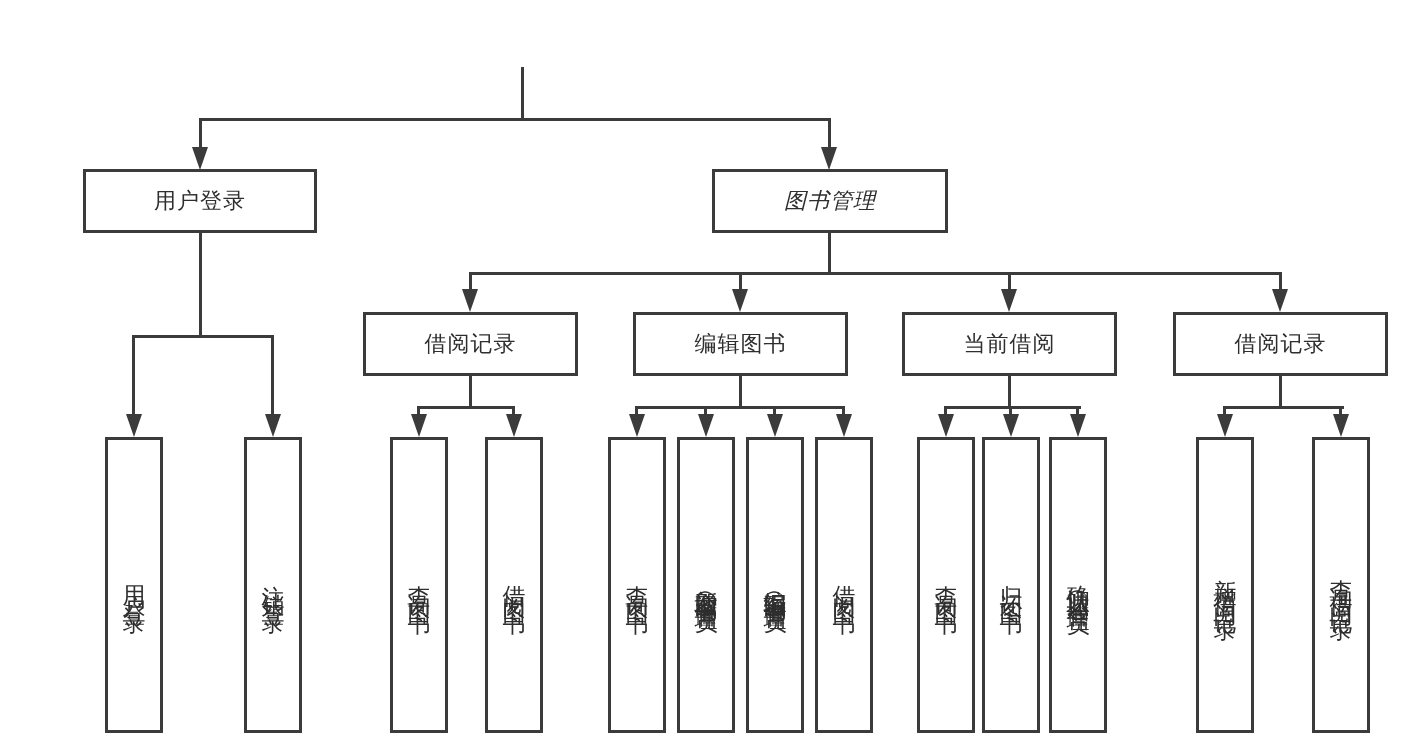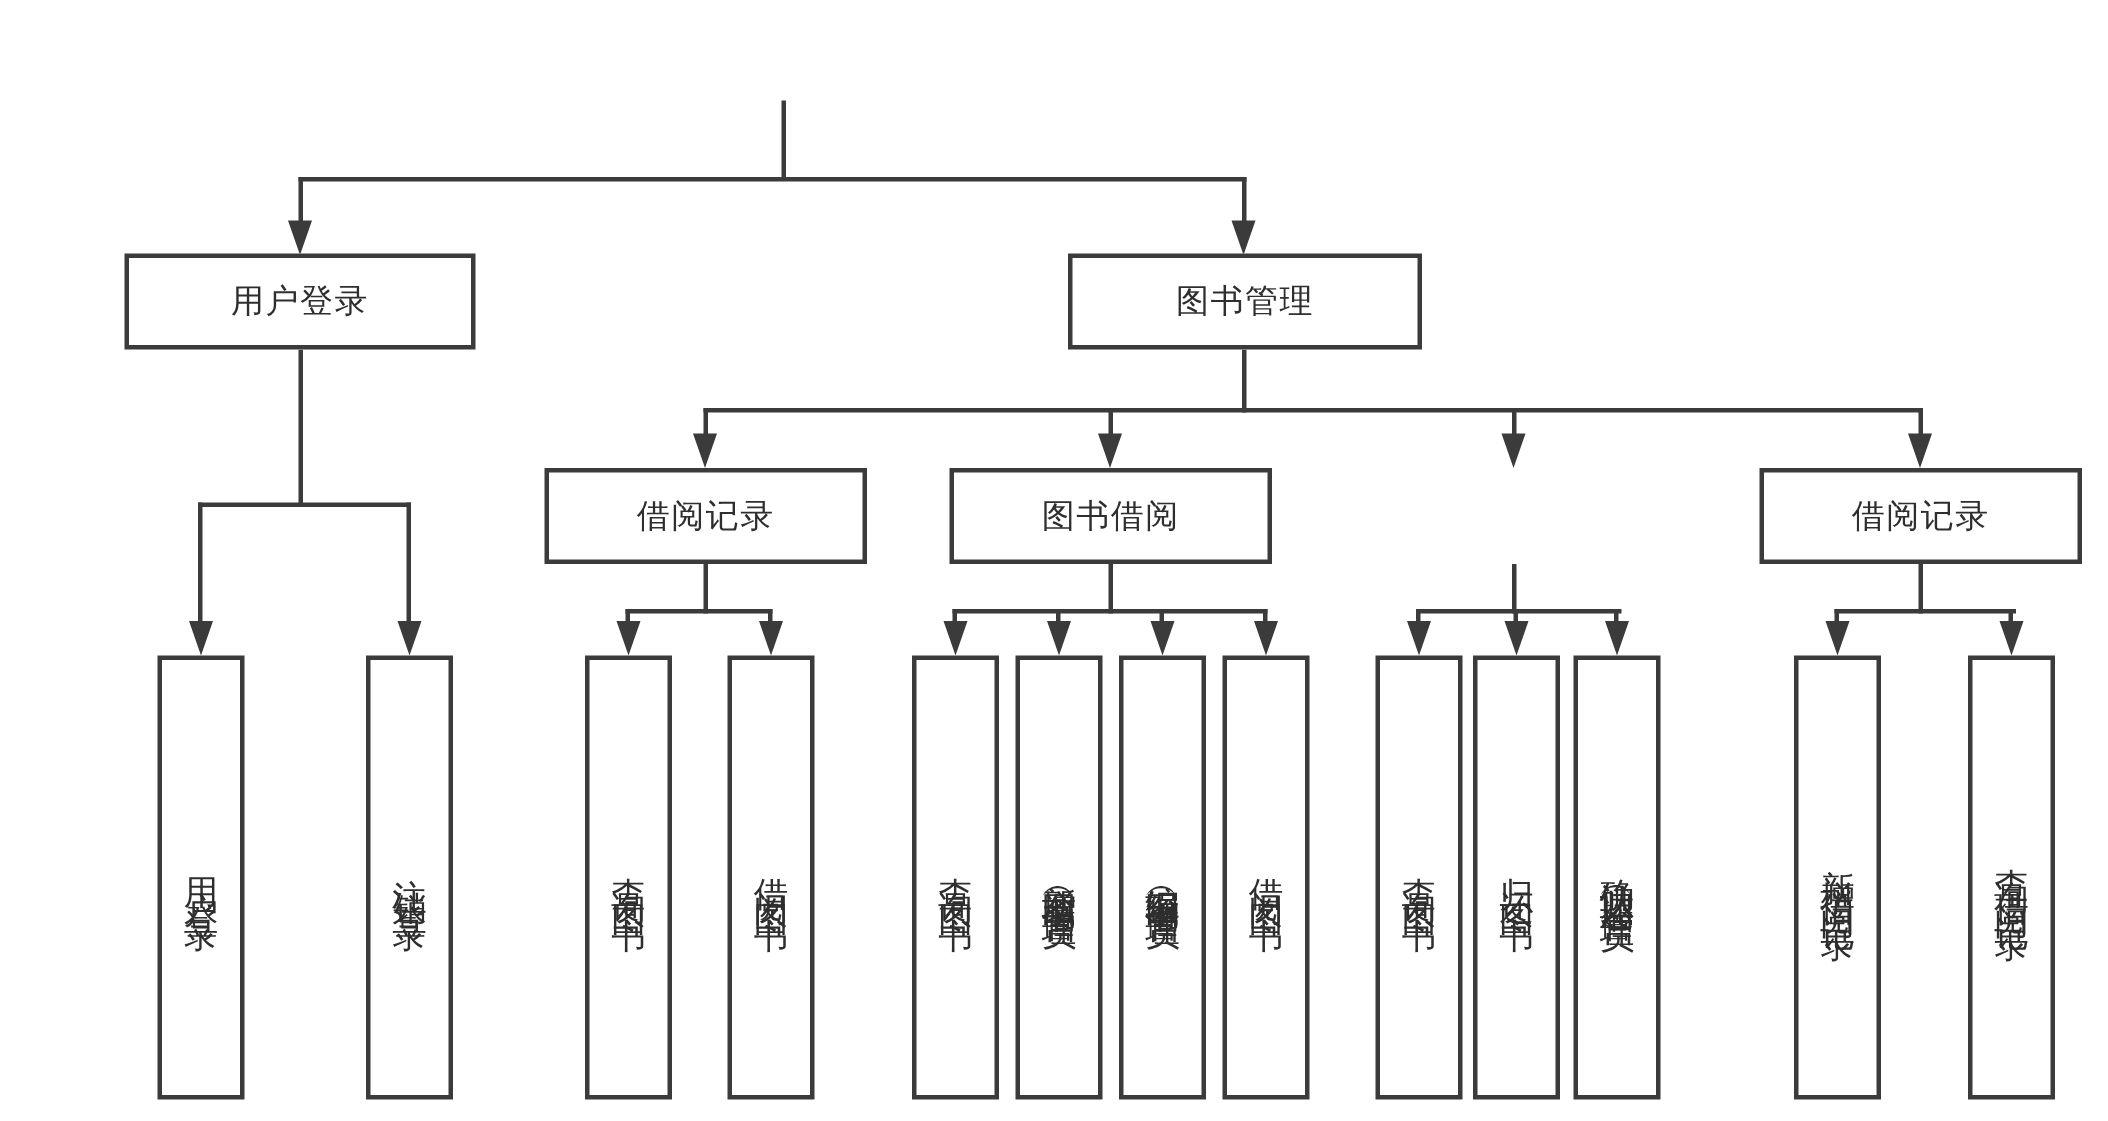--- a/index.html
+++ b/index.html
@@ -62,42 +62,43 @@
 
 
   <div class="vline" style="left:521px;top:67px;height:53px;"></div>
   <div class="hline" style="left:199px;top:118px;width:632px;"></div>
   <div class="vline" style="left:199px;top:118px;height:33px;"></div>
   <div class="arrow" style="left:192px;top:147px;"></div>
   <div class="vline" style="left:828px;top:118px;height:33px;"></div>
   <div class="arrow" style="left:821px;top:147px;"></div>
 
   <div class="box" style="left:83px;top:169px;width:234px;height:64px;">用户登录</div>
-  <div class="box" style="left:712px;top:169px;width:236px;height:64px;">图书管理</div>
+  <div class="box" style="left:712px;top:169px;width:236px;height:64px;font-style:italic;">图书管理</div>
 
   <div class="vline" style="left:199px;top:233px;height:105px;"></div>
   <div class="hline" style="left:132px;top:335px;width:142px;"></div>
   <div class="vline" style="left:132px;top:335px;height:83px;"></div>
   <div class="arrow" style="left:126px;top:414px;"></div>
   <div class="vline" style="left:271px;top:335px;height:83px;"></div>
   <div class="arrow" style="left:265px;top:414px;"></div>
 
   <div class="vline" style="left:828px;top:233px;height:42px;"></div>
   <div class="hline" style="left:469px;top:272px;width:812px;"></div>
   <div class="vline" style="left:469px;top:272px;height:20px;"></div>
   <div class="arrow" style="left:462px;top:289px;"></div>
   <div class="vline" style="left:739px;top:272px;height:20px;"></div>
   <div class="arrow" style="left:732px;top:289px;"></div>
   <div class="vline" style="left:1008px;top:272px;height:20px;"></div>
   <div class="arrow" style="left:1001px;top:289px;"></div>
   <div class="vline" style="left:1279px;top:272px;height:20px;"></div>
   <div class="arrow" style="left:1272px;top:289px;"></div>
 
   <div class="box" style="left:363px;top:312px;width:215px;height:64px;">借阅记录</div>
-  <div class="box" style="left:633px;top:312px;width:215px;height:64px;">图书借阅</div>
+  <div class="box" style="left:633px;top:312px;width:215px;height:64px;">编辑图书</div>
+  <div class="box" style="left:902px;top:312px;width:215px;height:64px;">当前借阅</div>
   <div class="box" style="left:1173px;top:312px;width:215px;height:64px;">借阅记录</div>
 
   <div class="vline" style="left:469px;top:376px;height:33px;"></div>
   <div class="hline" style="left:417px;top:406px;width:98px;"></div>
   <div class="vline" style="left:417px;top:406px;height:11px;"></div>
   <div class="arrow" style="left:411px;top:414px;"></div>
   <div class="vline" style="left:512px;top:406px;height:11px;"></div>
   <div class="arrow" style="left:506px;top:414px;"></div>
 
   <div class="vline" style="left:739px;top:376px;height:33px;"></div>

